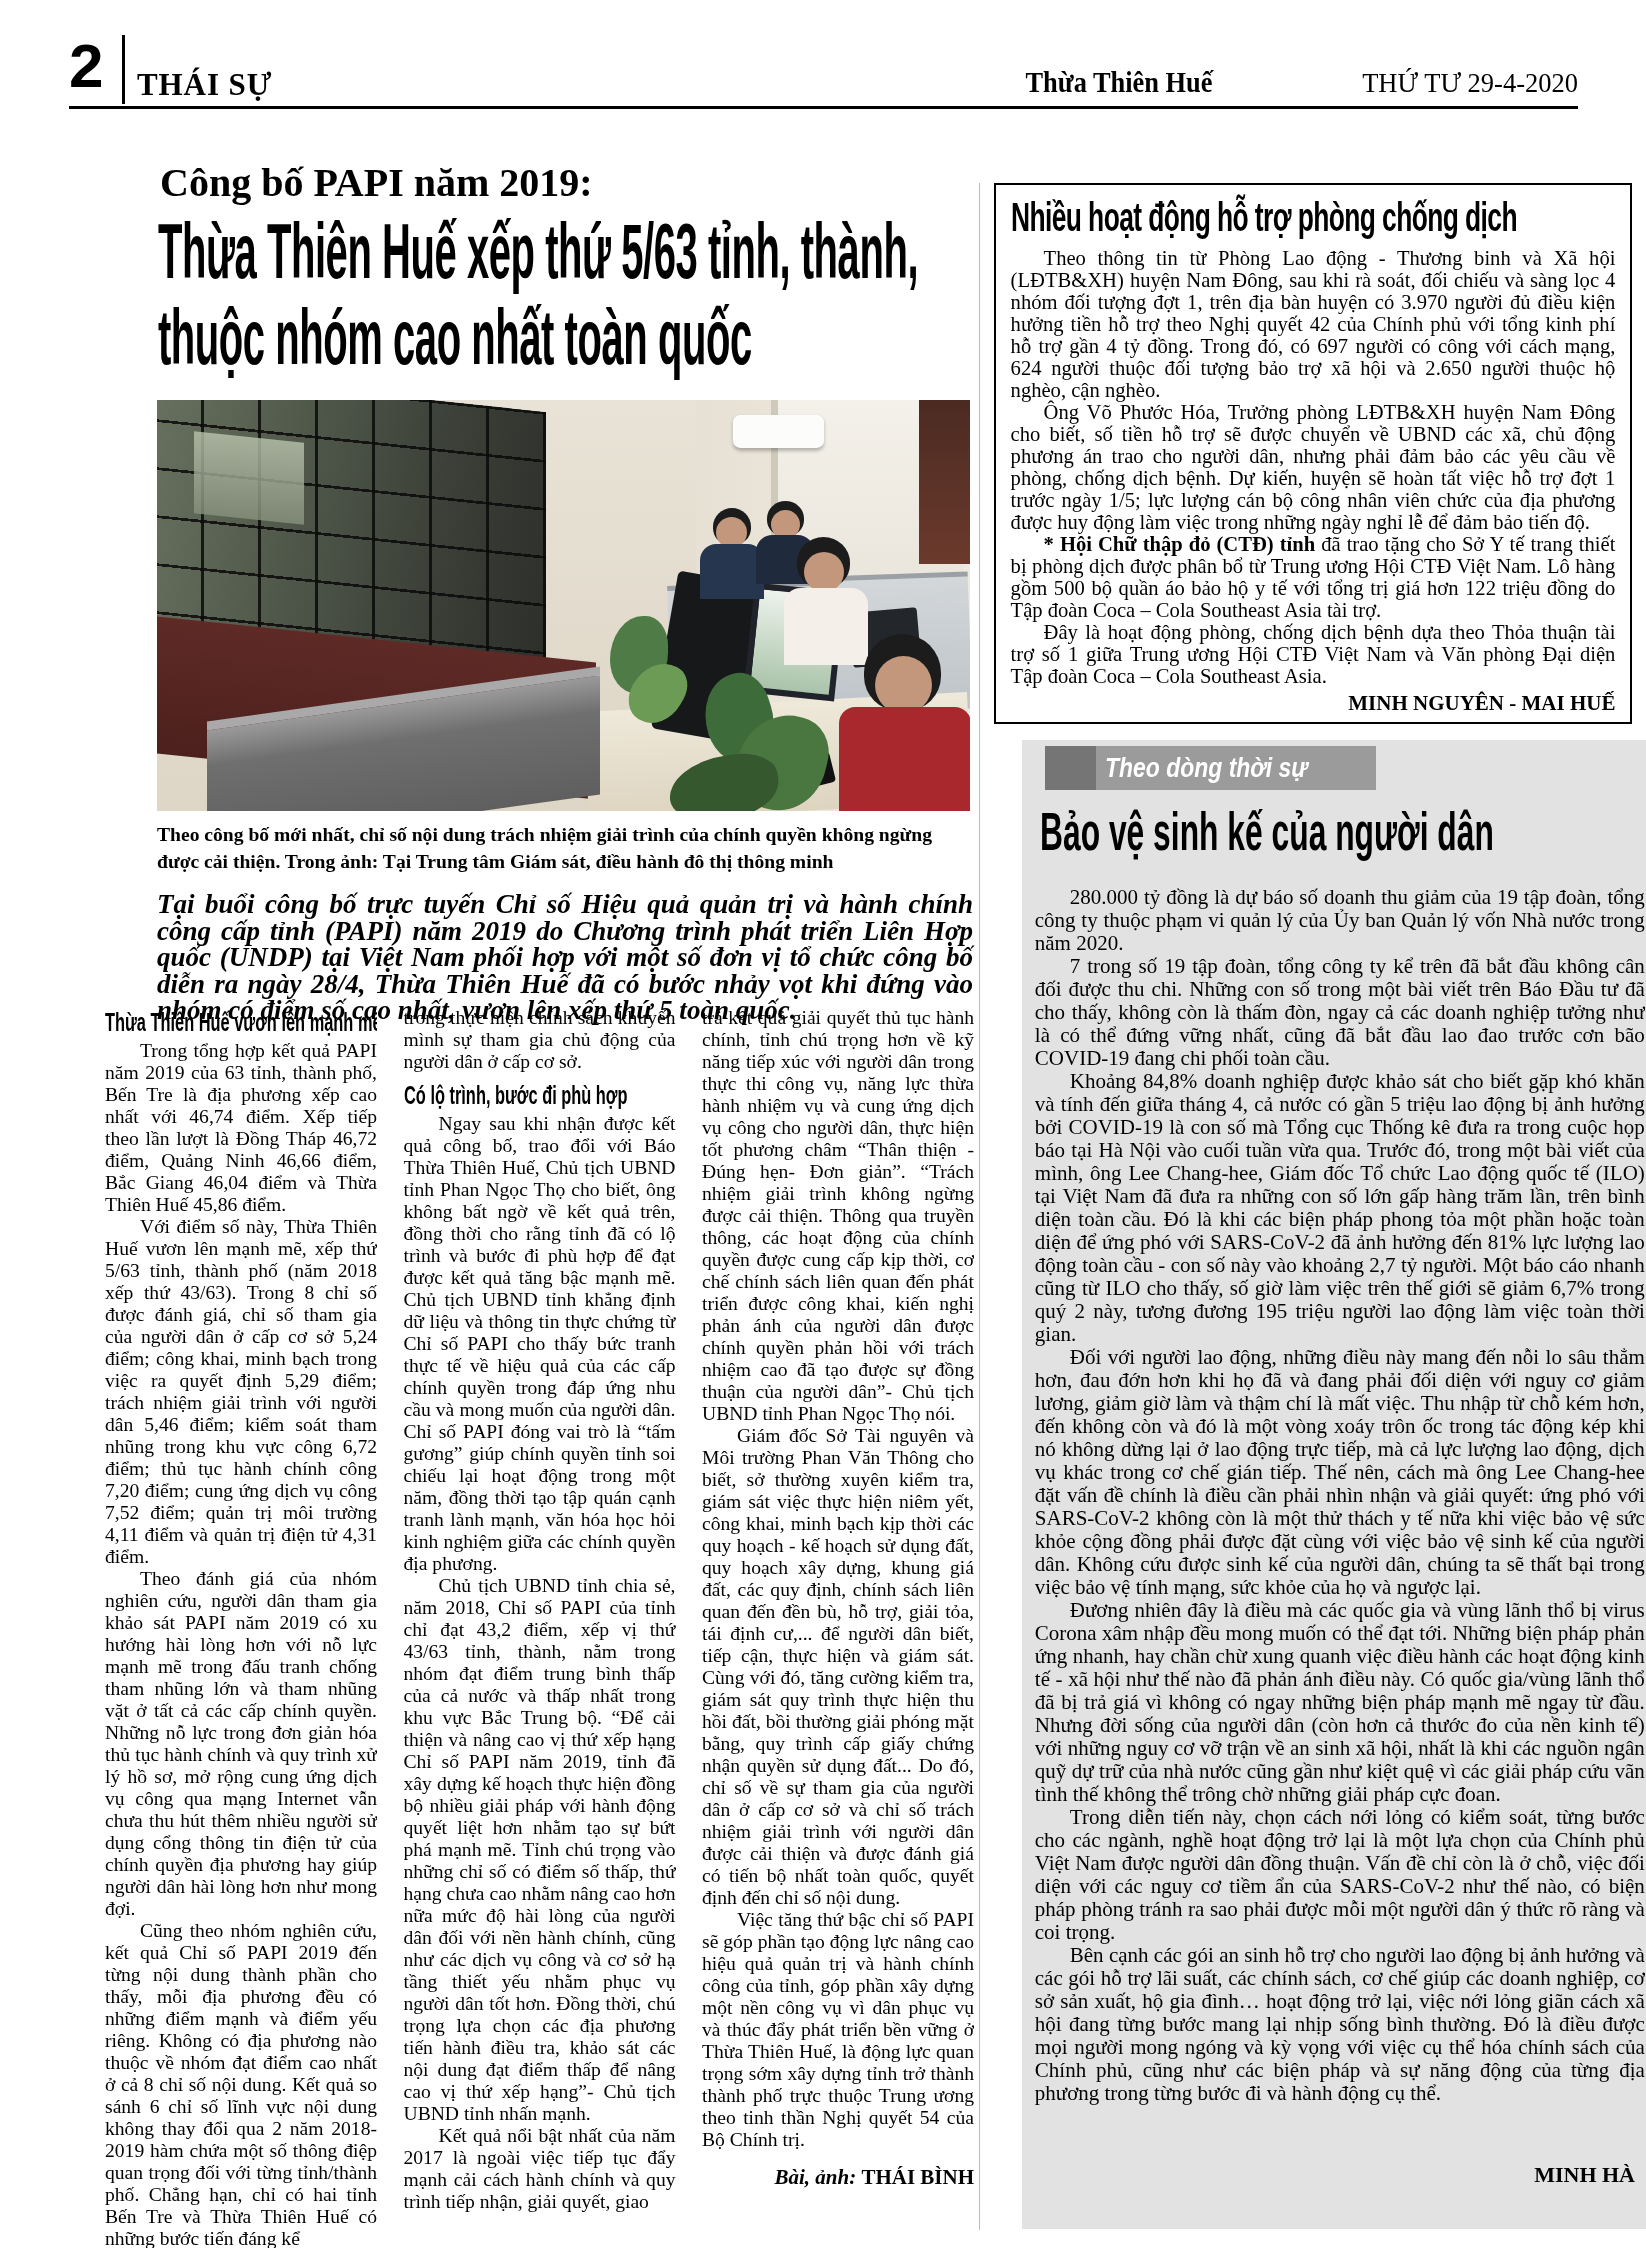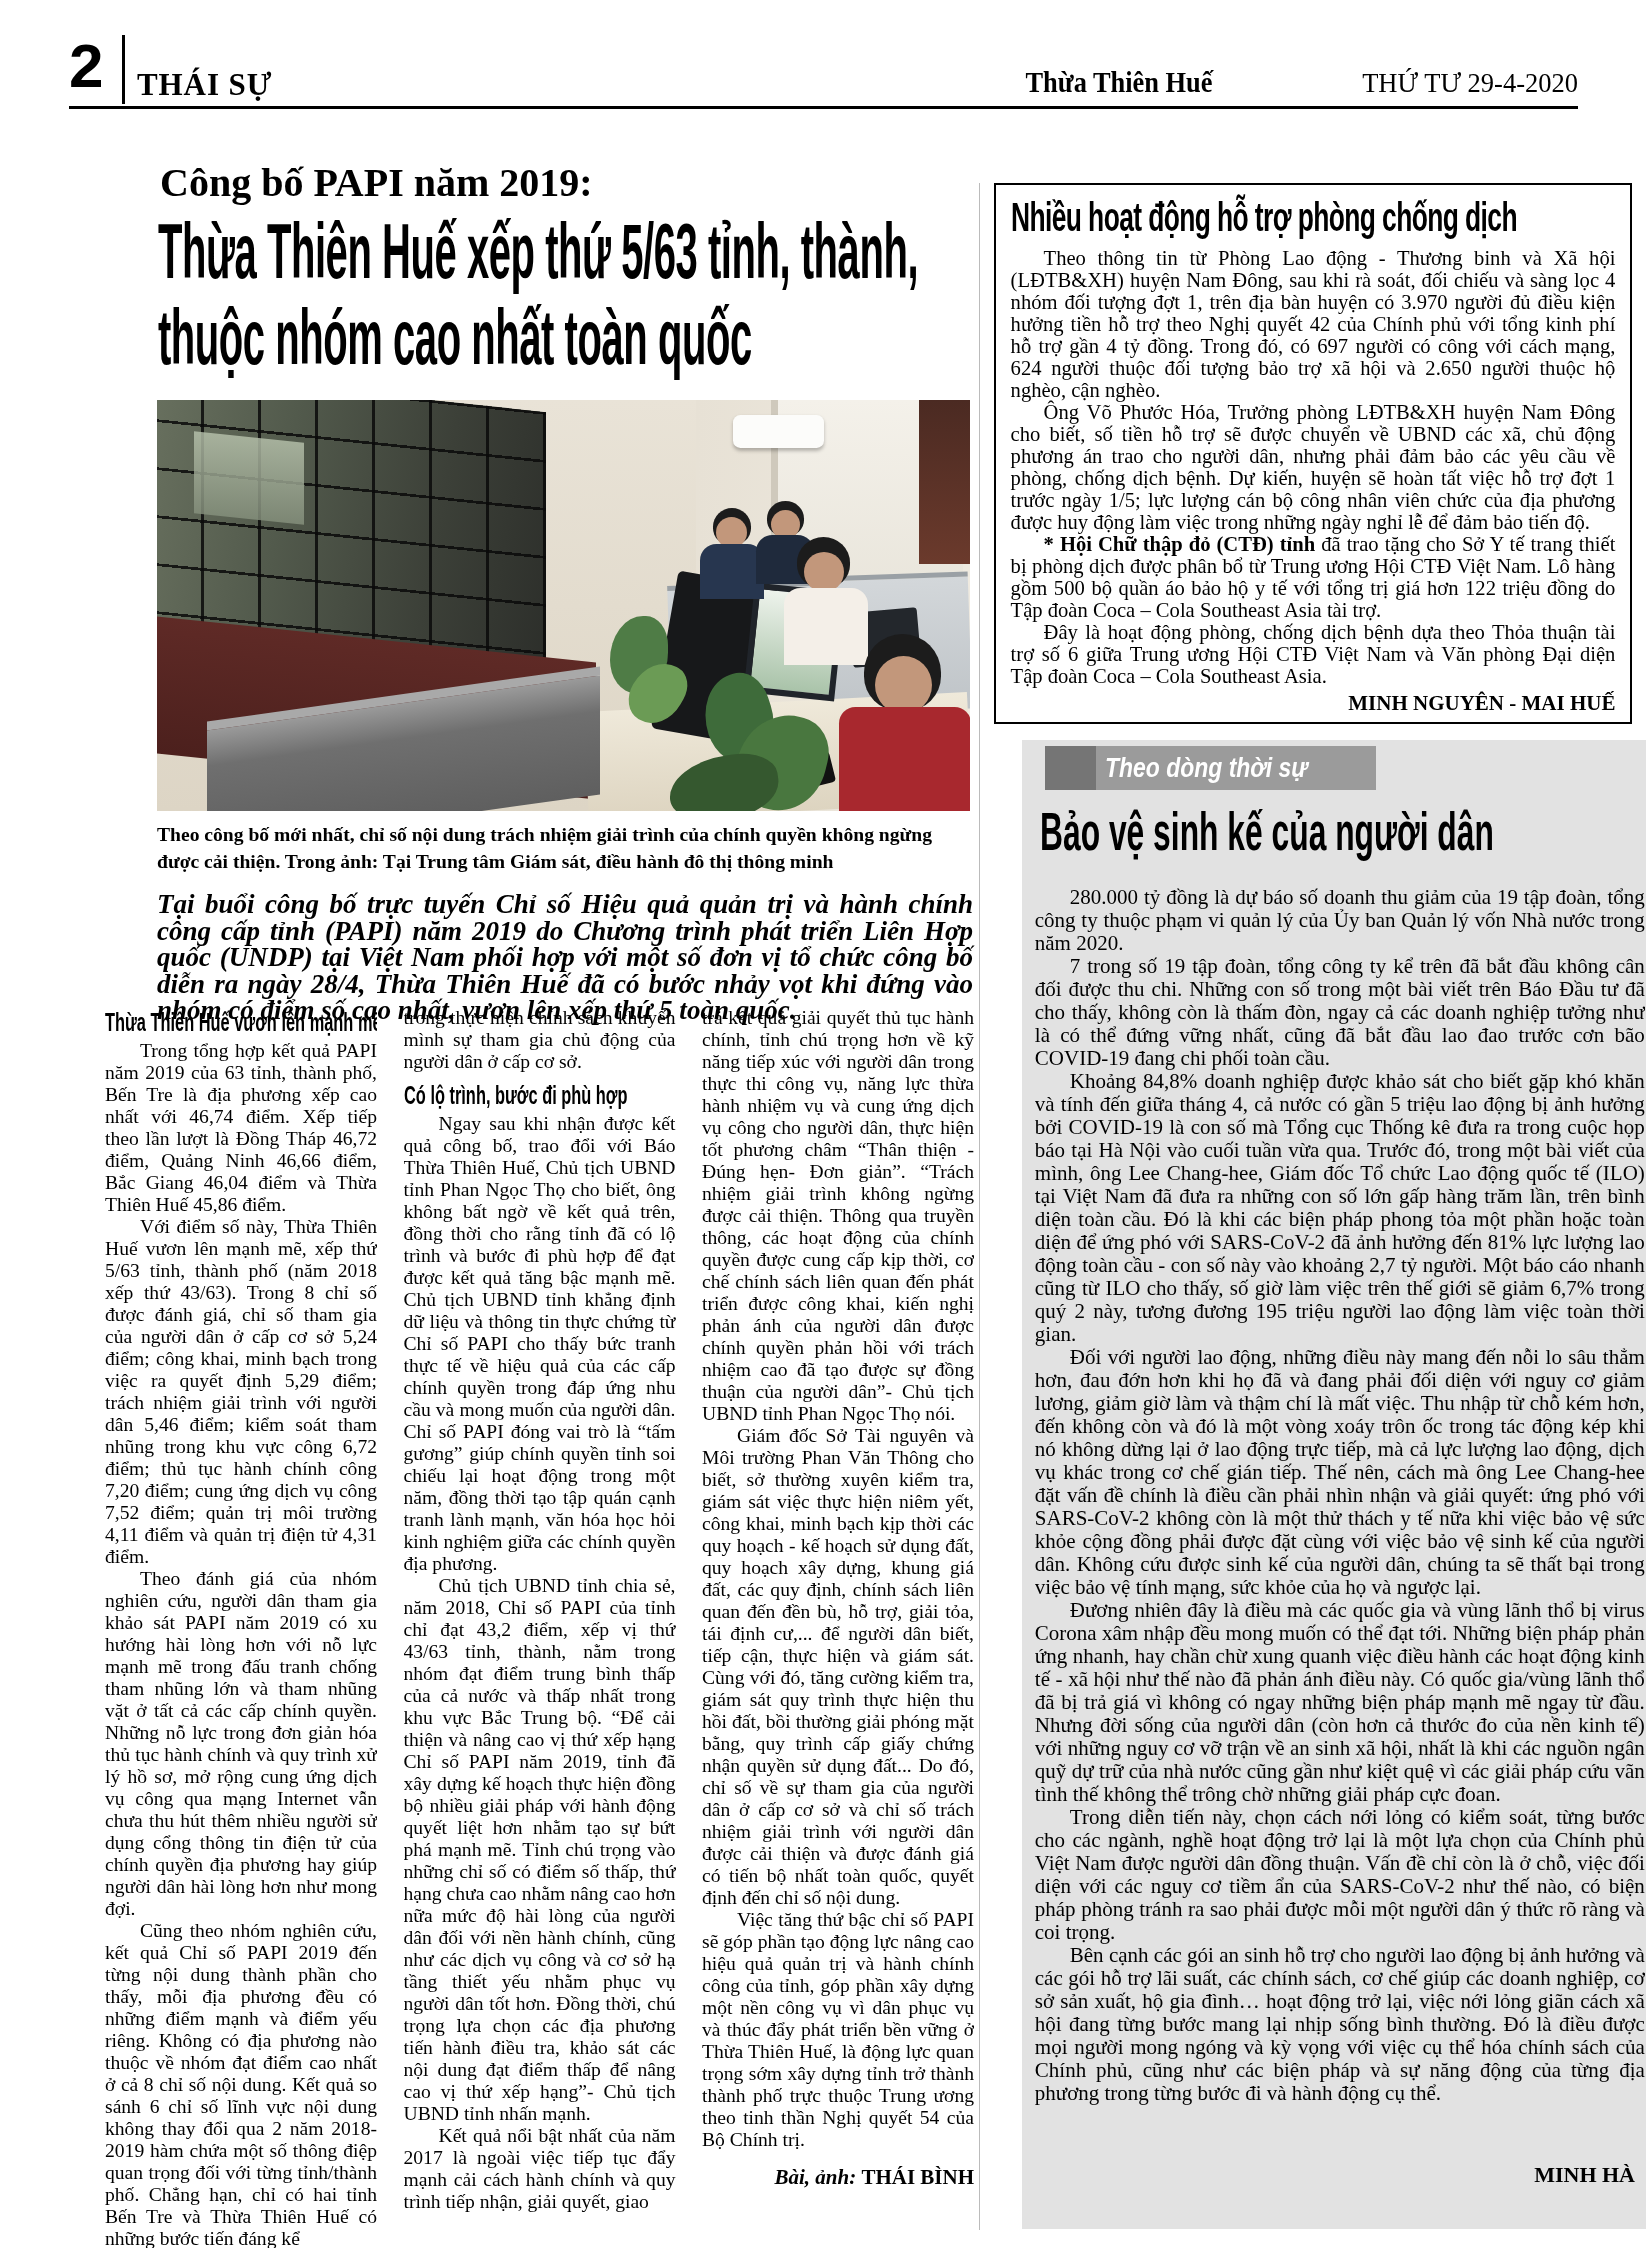--- a/index.html
+++ b/index.html
@@ -169,21 +169,21 @@
       </div>
     </div>
   </div>
 
   <div class="support-box">
     <div class="hl support-hl">Nhiều hoạt động hỗ trợ phòng chống dịch</div>
     <div class="support-body">
       <p>Theo thông tin từ Phòng Lao động - Thương binh và Xã hội (LĐTB&amp;XH) huyện Nam Đông, sau khi rà soát, đối chiếu và sàng lọc 4 nhóm đối tượng đợt 1, trên địa bàn huyện có 3.970 người đủ điều kiện hưởng tiền hỗ trợ theo Nghị quyết 42 của Chính phủ với tổng kinh phí hỗ trợ gần 4 tỷ đồng. Trong đó, có 697 người có công với cách mạng, 624 người thuộc đối tượng bảo trợ xã hội và 2.650 người thuộc hộ nghèo, cận nghèo.</p>
       <p>Ông Võ Phước Hóa, Trưởng phòng LĐTB&amp;XH huyện Nam Đông cho biết, số tiền hỗ trợ sẽ được chuyển về UBND các xã, chủ động phương án trao cho người dân, nhưng phải đảm bảo các yêu cầu về phòng, chống dịch bệnh. Dự kiến, huyện sẽ hoàn tất việc hỗ trợ đợt 1 trước ngày 1/5; lực lượng cán bộ công nhân viên chức của địa phương được huy động làm việc trong những ngày nghỉ lễ để đảm bảo tiến độ.</p>
       <p><b>* Hội Chữ thập đỏ (CTĐ) tỉnh</b><span> đã trao tặng cho Sở Y tế trang thiết bị phòng dịch được phân bổ từ Trung ương Hội CTĐ Việt Nam. Lô hàng gồm 500 bộ quần áo bảo hộ y tế với tổng trị giá hơn 122 triệu đồng do Tập đoàn Coca – Cola Southeast Asia tài trợ.</span></p>
-      <p>Đây là hoạt động phòng, chống dịch bệnh dựa theo Thỏa thuận tài trợ số 6 giữa Trung ương Hội CTĐ Việt Nam và Văn phòng Đại diện Tập đoàn Coca – Cola Southeast Asia.</p>
+      <p>Đây là hoạt động phòng, chống dịch bệnh dựa theo Thỏa thuận tài trợ số 1 giữa Trung ương Hội CTĐ Việt Nam và Văn phòng Đại diện Tập đoàn Coca – Cola Southeast Asia.</p>
     </div>
     <div class="support-byline">MINH NGUYÊN - MAI HUẾ</div>
   </div>
 
   <div class="opinion-panel">
     <div class="op-labelbar">
       <div class="op-labelsq"></div>
       <div class="op-label">Theo dòng thời sự</div>
     </div>
     <div class="hl op-hl">Bảo vệ sinh kế của người dân</div>

